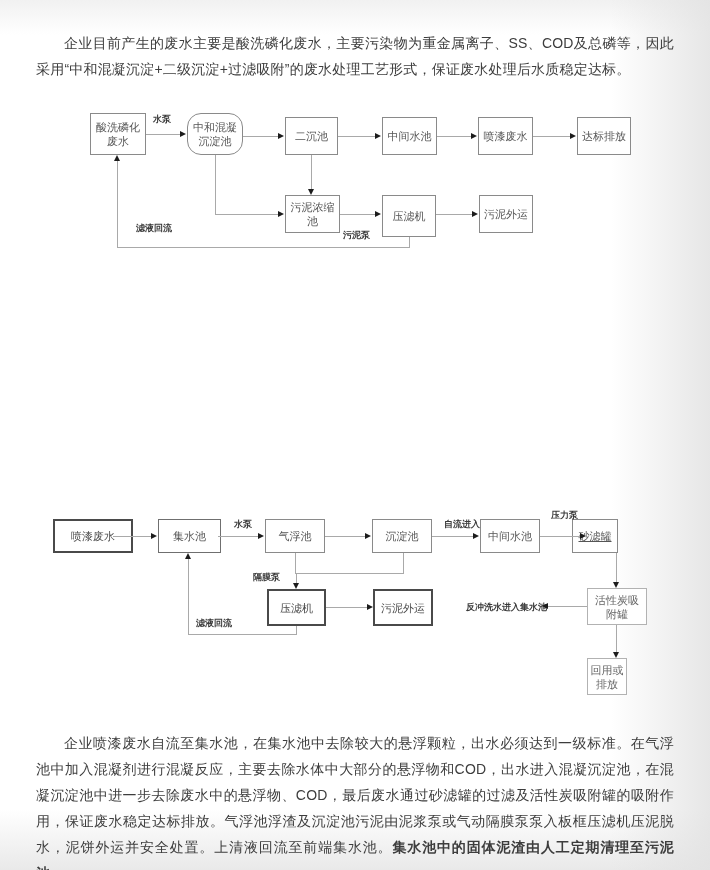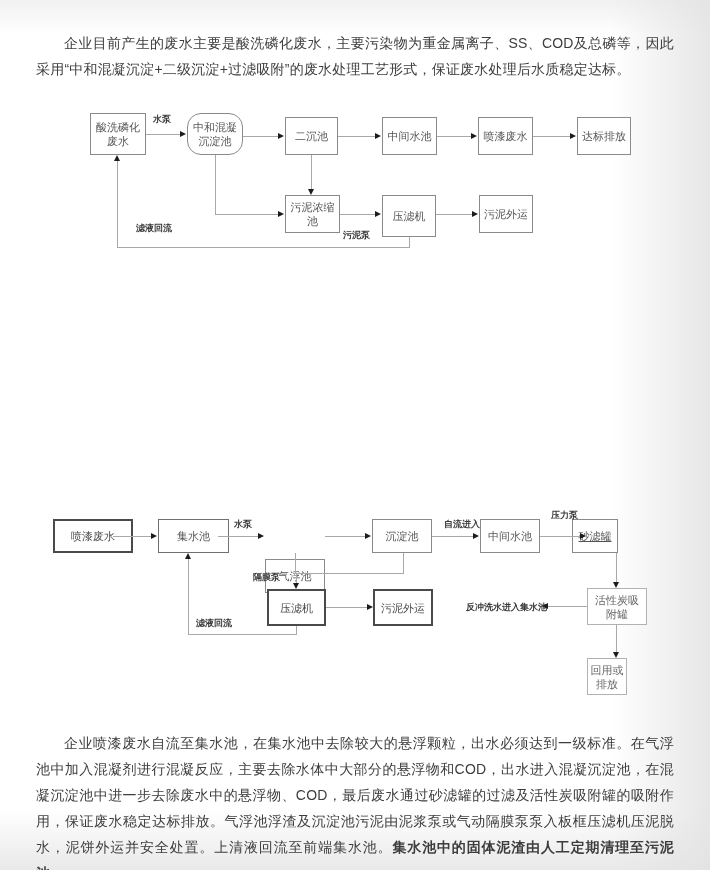--- a/index.html
+++ b/index.html
@@ -85,22 +85,22 @@
     <div class="hl" style="left:117px; top:147px; width:293px;"></div>
     <div class="vl" style="left:117px; top:60px; height:87px;"></div>
     <div class="ar ar-u" style="left:114px; top:55px;"></div>
   </div>
 
 
 
   <div class="fc" style="top:505px; height:205px;">
 
     <div class="bx bx-dark" style="left:53px; top:14px; width:80px; height:34px;">喷漆废水</div>
-    <div class="bx bx-med" style="left:158px; top:14px; width:71px; height:34px;">集水池</div>
-    <div class="bx" style="left:265px; top:14px; width:60px; height:34px;margin-top:40px;">气浮池</div>
+    <div class="bx bx-med" style="left:158px; top:14px; width:63px; height:34px;">集水池</div>
+    <div class="bx" style="left:265px; top:14px; width:60px; height:34px;">气浮池</div>
     <div class="bx" style="left:372px; top:14px; width:60px; height:34px;">沉淀池</div>
     <div class="bx" style="left:480px; top:14px; width:60px; height:34px;">中间水池</div>
     <div class="bx" style="left:572px; top:14px; width:46px; height:34px;text-decoration:underline;">砂滤罐</div>
     <div class="bx bx-dark" style="left:267px; top:84px; width:59px; height:37px;">压滤机</div>
     <div class="bx bx-dark" style="left:373px; top:84px; width:60px; height:37px;">污泥外运</div>
     <div class="bx bx-lite" style="left:587px; top:83px; width:60px; height:37px;">活性炭吸附罐</div>
     <div class="bx bx-lite" style="left:587px; top:153px; width:40px; height:37px;">回用或排放</div>
 
     <span class="lbl" style="left:234px; top:13px;">水泵</span>
     <span class="lbl" style="left:444px; top:13px;">自流进入</span>

